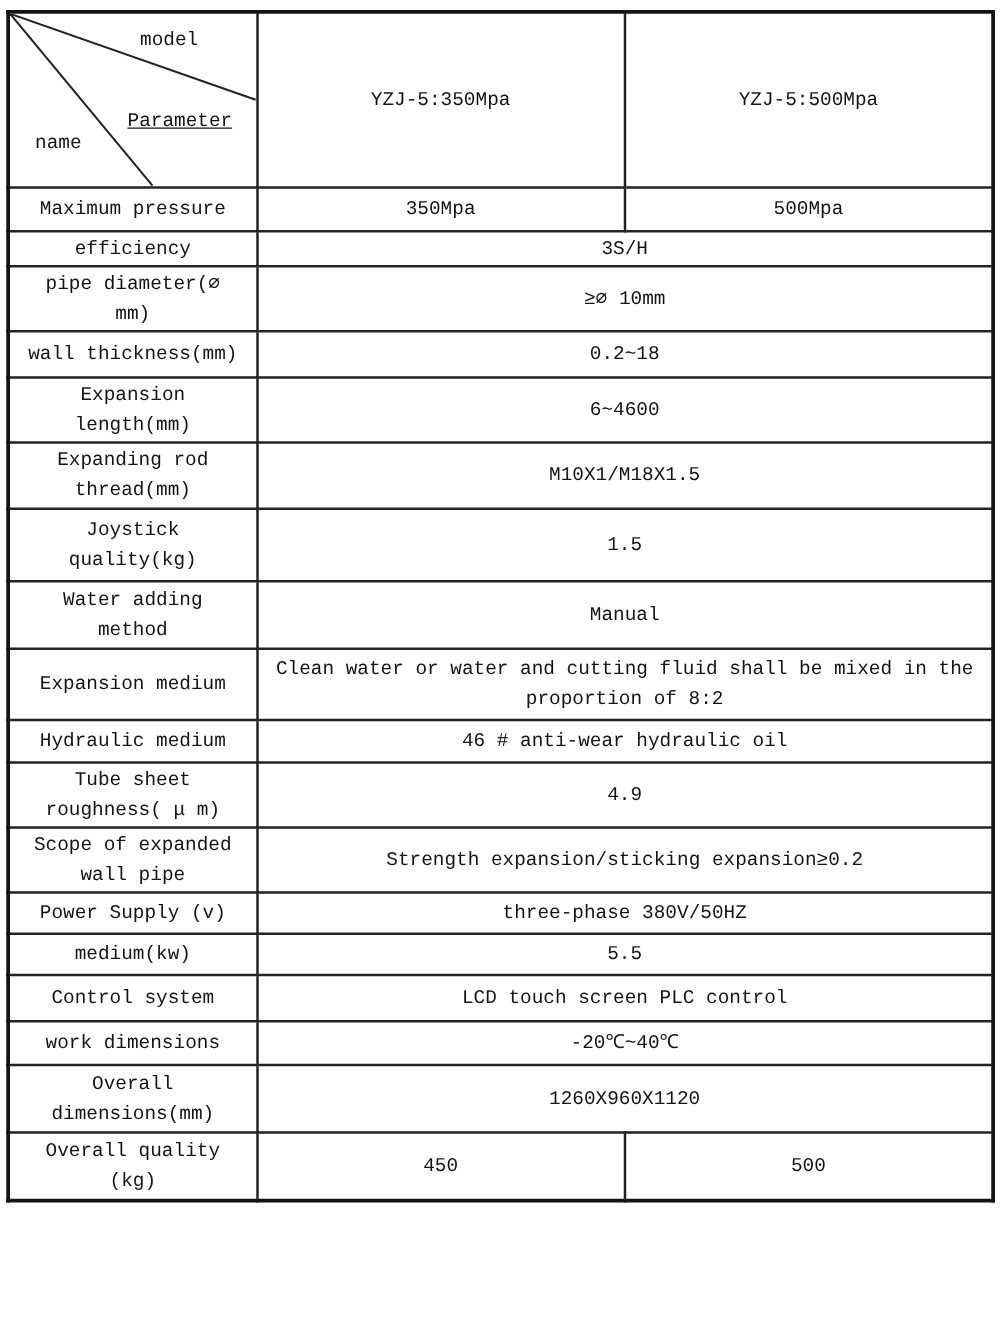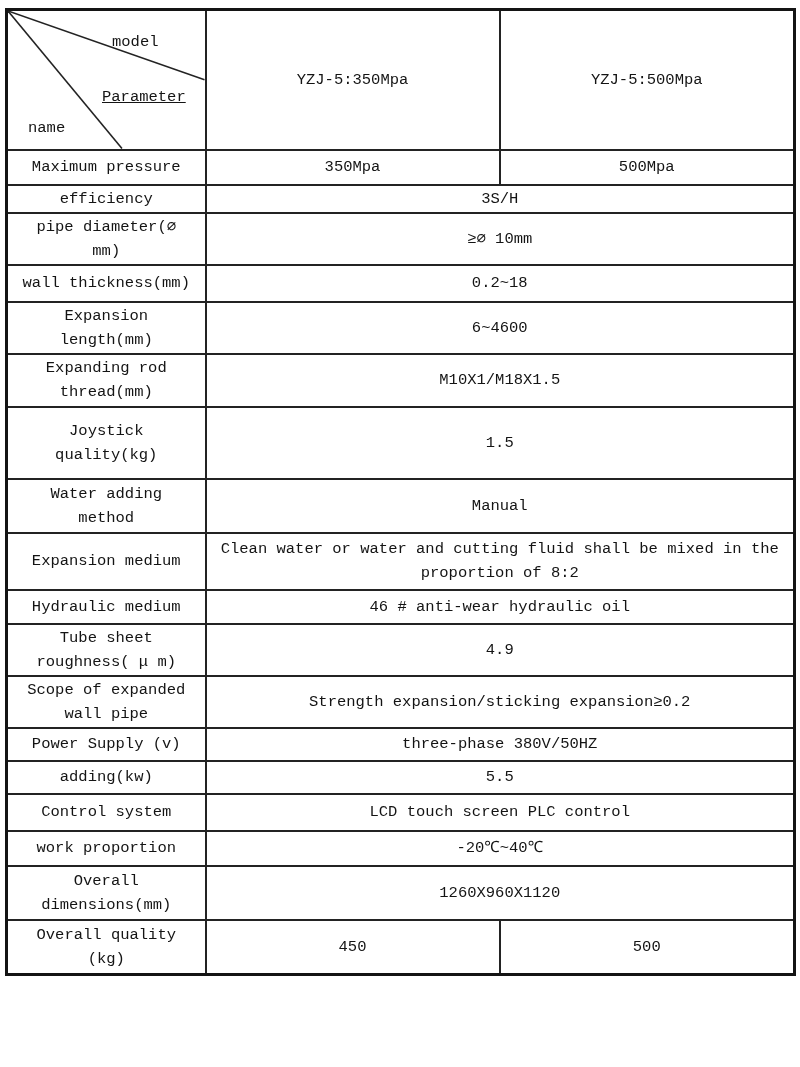--- a/index.html
+++ b/index.html
@@ -25,22 +25,22 @@
     line-height: 1.55;
     white-space: pre-line;
     padding: 1px 3px;
     overflow: hidden;
   }
   td.lbl { padding: 1px 6px; }
   
   td.corner { position: relative; padding: 0; }
   td.corner svg { position: absolute; inset: 0; width: 100%; height: 100%; display: block; }
   .corner-label { position: absolute; font-size: 15.5px; white-space: nowrap; }
-  .cl-model { top: 19px;  left: 104px; }
-  .cl-name  { bottom: 8px; left: 20px; text-align: right; }
+  .cl-model { top: 9px;  left: 104px; }
+  .cl-name  { bottom: 22px; left: 20px; text-align: right; }
   .cl-param { bottom: 39px; left: 94px; text-decoration: underline; }
 </style>
 </head>
 <body>
 
 <div class="page">
   <table class="spec">
     <colgroup>
       <col style="width:199px">
       <col style="width:294px">
@@ -88,21 +88,21 @@
 length(mm)</td>
         <td colspan="2">6~4600</td>
       </tr>
 
       <tr style="height:53px">
         <td class="lbl">Expanding rod
 thread(mm)</td>
         <td colspan="2">M10X1/M18X1.5</td>
       </tr>
 
-      <tr style="height:72px">
+      <tr style="height:58px">
         <td class="lbl">Joystick
 quality(kg)</td>
         <td colspan="2">1.5</td>
       </tr>
 
       <tr style="height:54px">
         <td class="lbl">Water adding
 method</td>
         <td colspan="2">Manual</td>
       </tr>
@@ -130,31 +130,31 @@
         <td colspan="2">Strength expansion/sticking expansion≥0.2</td>
       </tr>
 
 
       <tr style="height:33px">
         <td class="lbl">Power Supply (v)</td>
         <td colspan="2">three-phase 380V/50HZ</td>
       </tr>
 
       <tr style="height:33px">
-        <td class="lbl">adding(kw)</td>
+        <td class="lbl">medium(kw)</td>
         <td colspan="2">5.5</td>
       </tr>
 
       <tr style="height:37px">
         <td class="lbl">Control system</td>
         <td colspan="2">LCD touch screen PLC control</td>
       </tr>
 
       <tr style="height:35px">
-        <td class="lbl">work proportion</td>
+        <td class="lbl">work dimensions</td>
         <td colspan="2">-20℃~40℃</td>
       </tr>
 
       <tr style="height:54px">
         <td class="lbl">Overall
 dimensions(mm)</td>
         <td colspan="2">1260X960X1120</td>
       </tr>
 
       <tr style="height:55px">

